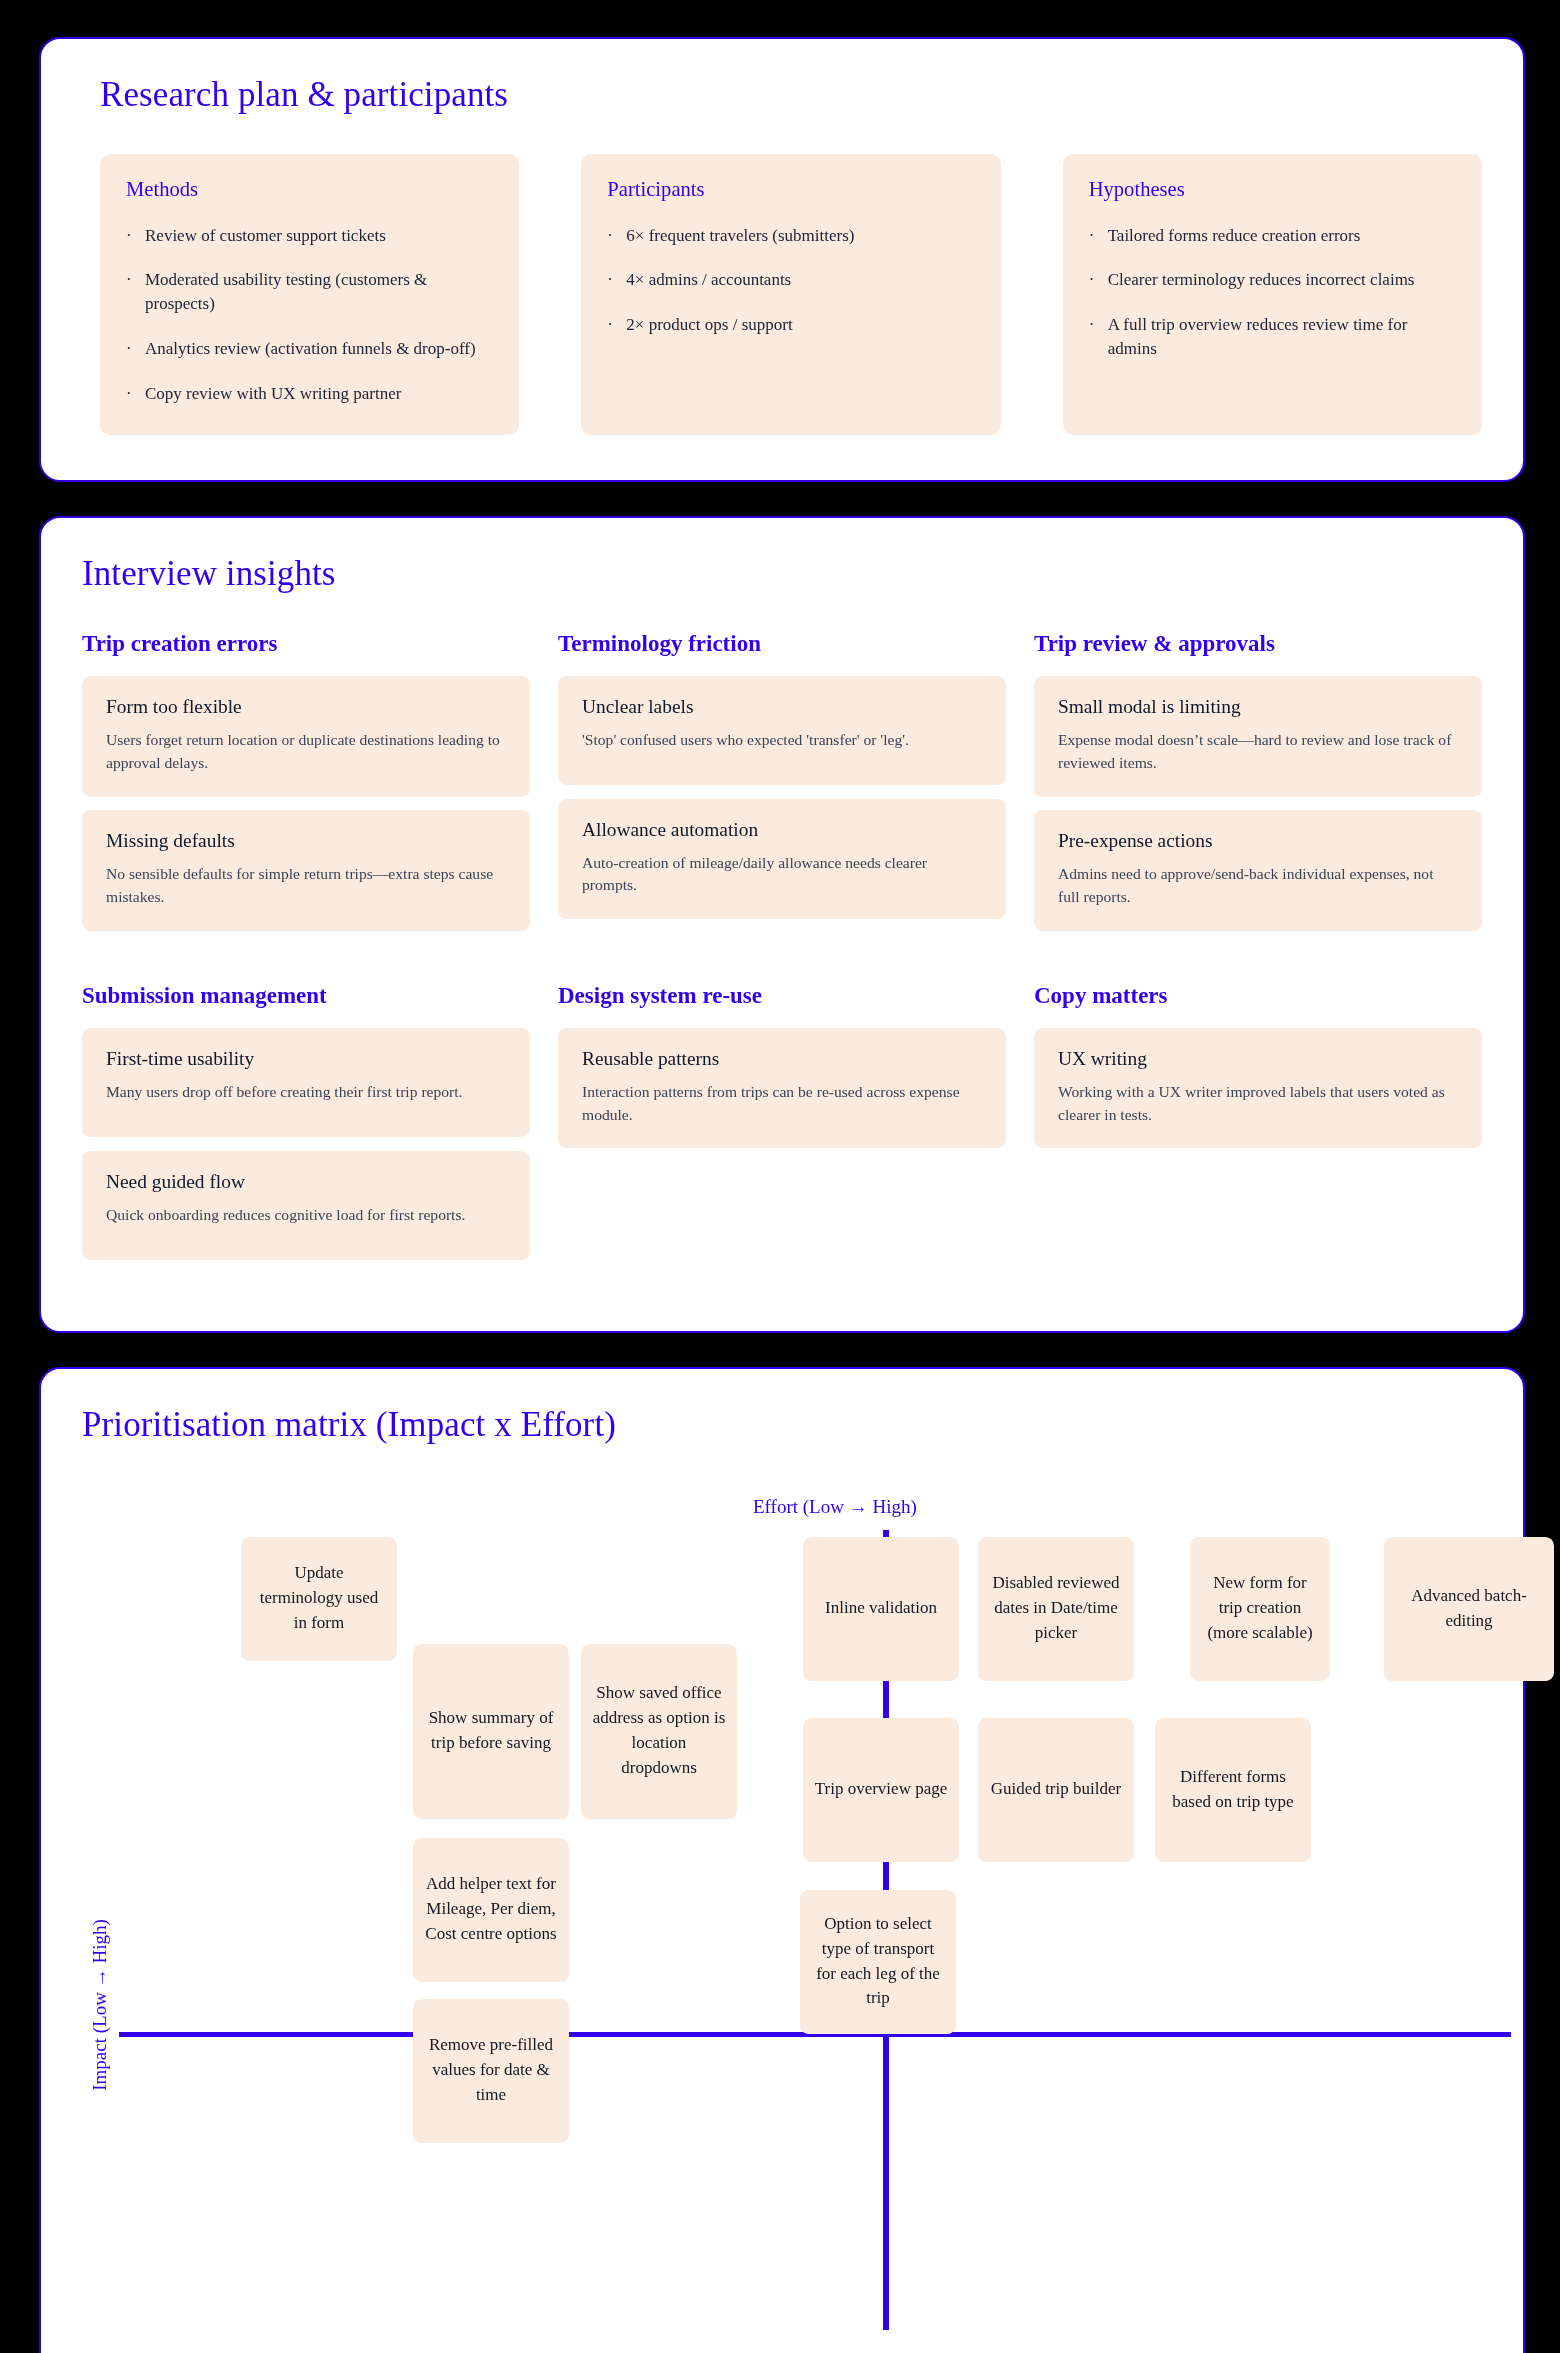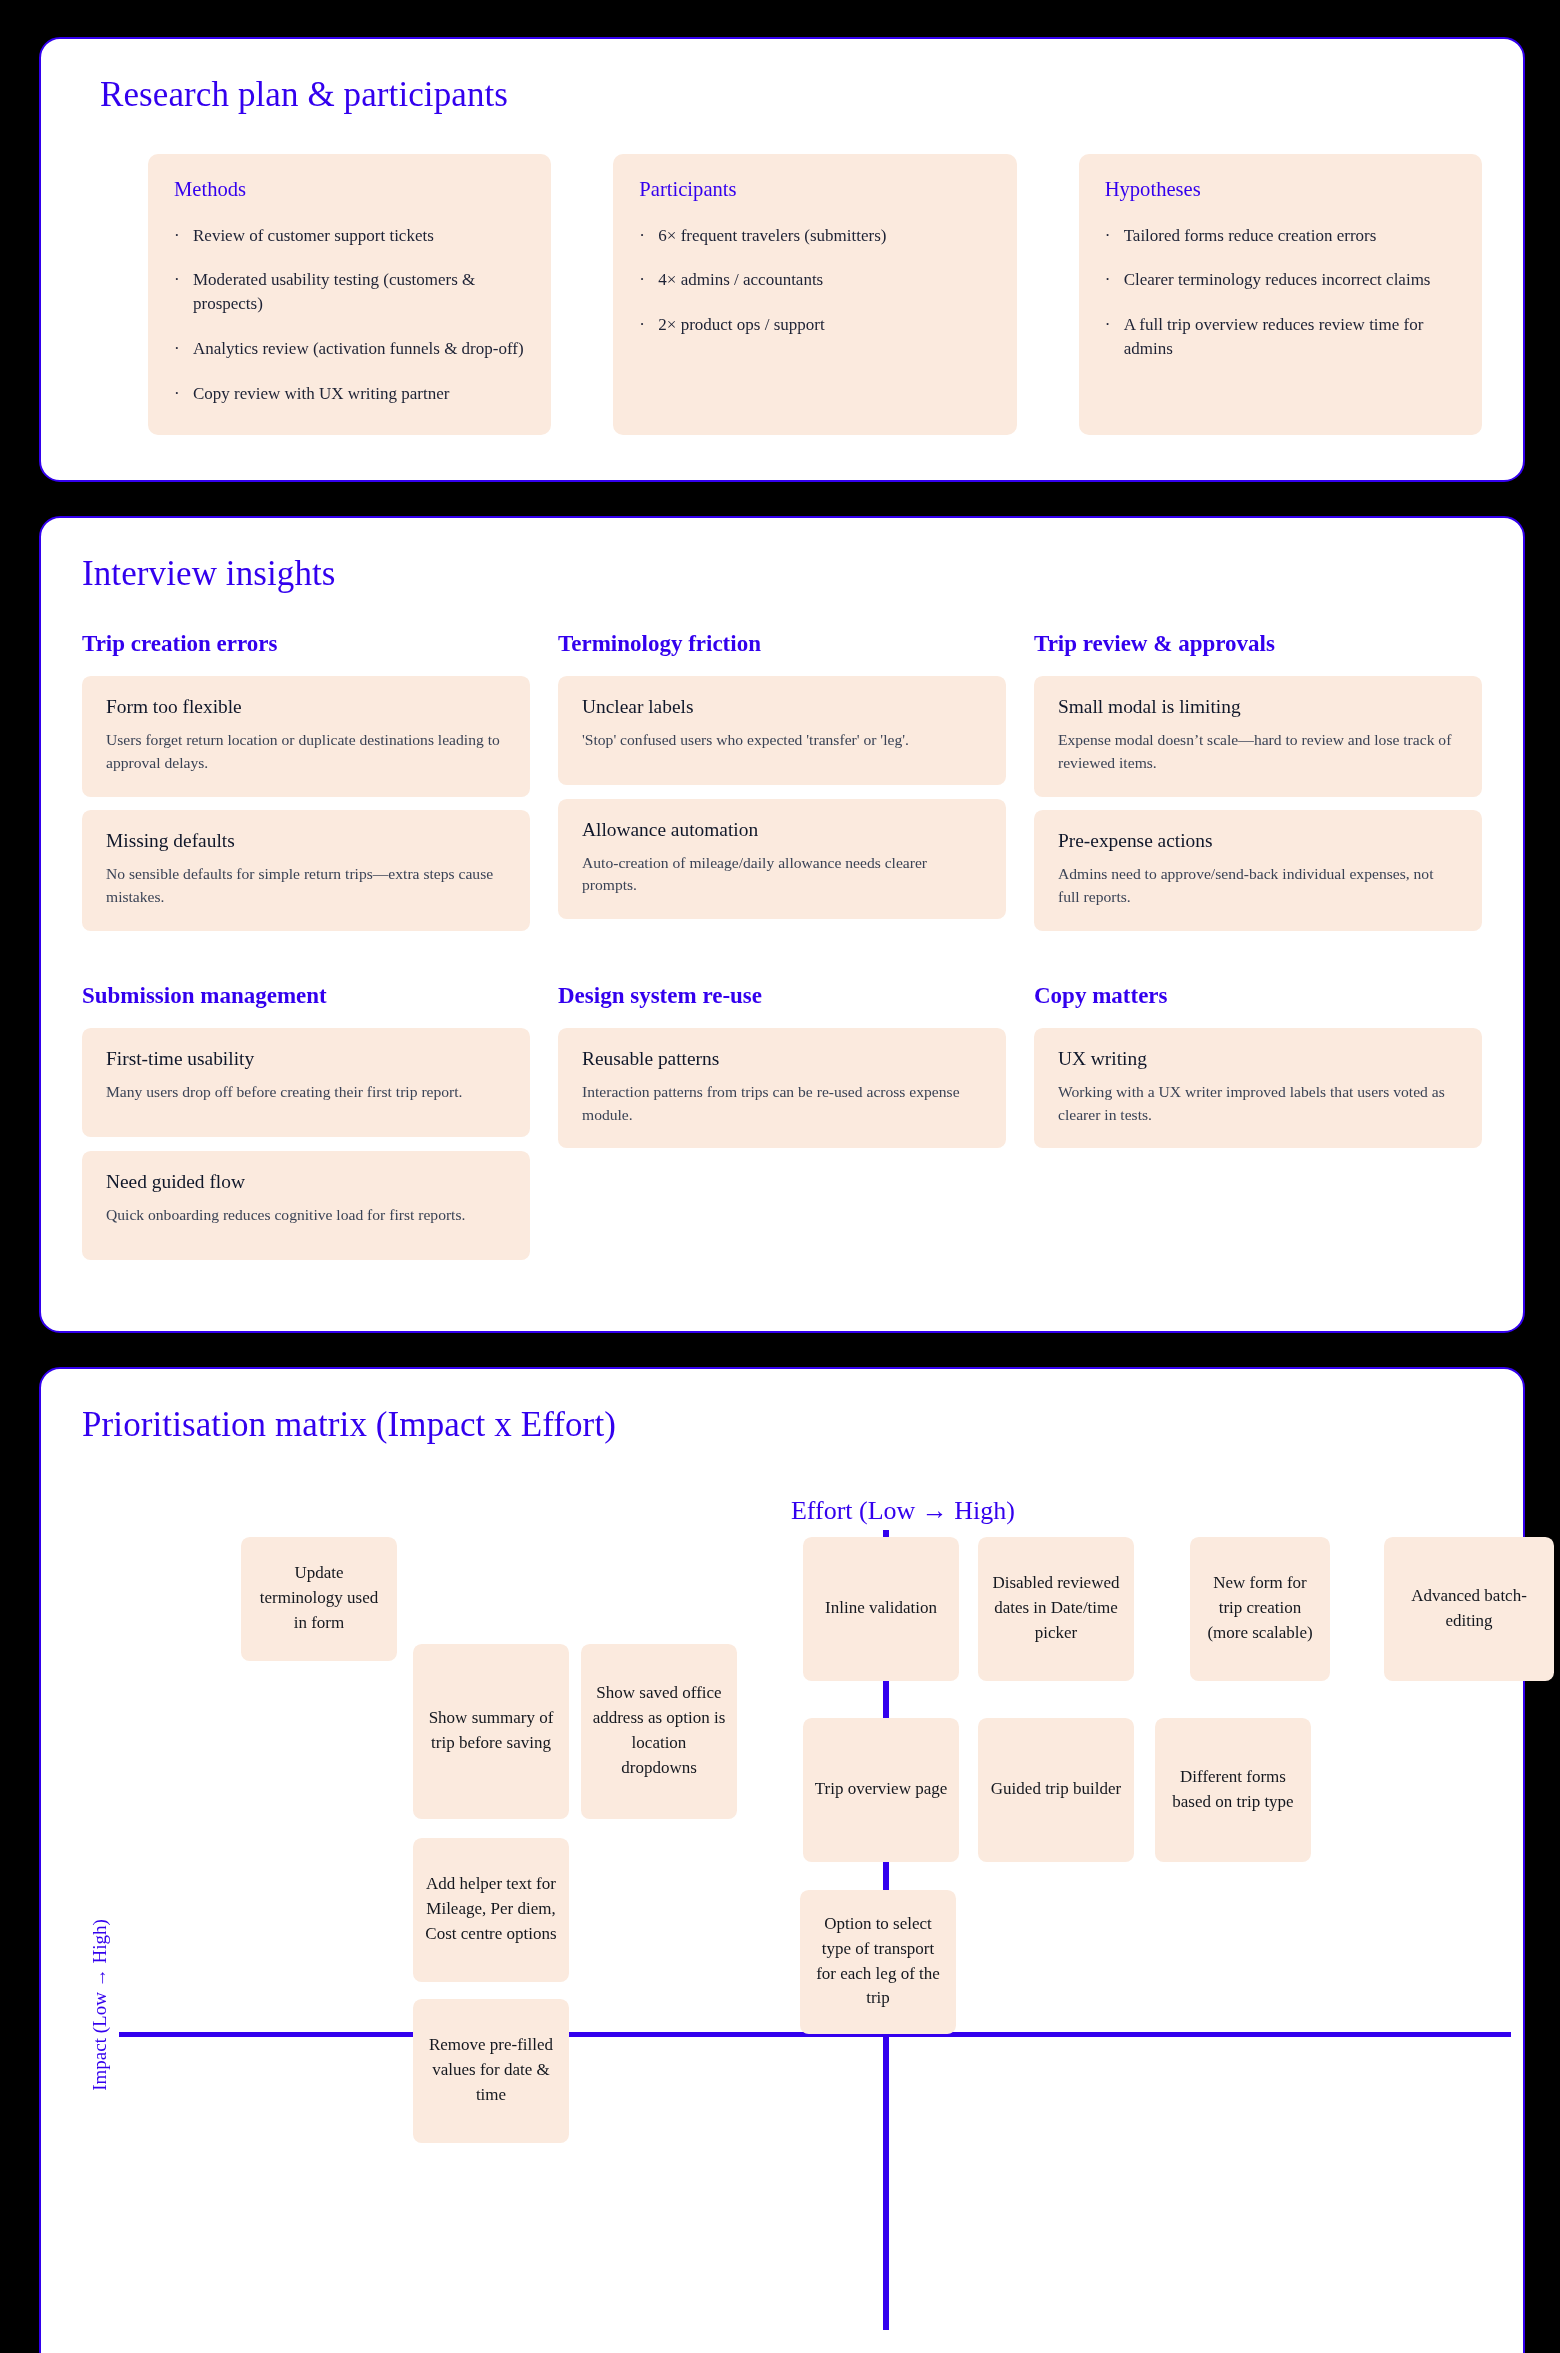--- a/index.html
+++ b/index.html
@@ -25,21 +25,20 @@
     letter-spacing: 0.1px;
   }
 
   
   .p1 { padding: 36px 41px 45px 59px; }
   .p1 .panel-title { margin-bottom: 39px; }
   .plan-grid {
     display: grid;
     grid-template-columns: repeat(3, 1fr);
     gap: 62px;
-    margin-left: 48px;
   }
   .plan-card {
     background: #fbeade;
     border-radius: 10px;
     padding: 24px 26px 27.5px 26px;
     min-height: 281px;
   }
   .plan-card-title {
     color: #3300ee;
     font-size: 20.6px;
@@ -118,23 +117,23 @@
     top: 562px;
     width: 1392px;
     height: 5.6px;
     background: #3300ee;
   }
   .axis-label-top {
     position: absolute;
     left: 671px;
     top: 26px;
     width: 262px;
-    text-align: right;
-    color: #3300ee;
-    font-size: 26px;
+    text-align: left;
+    color: #3300ee;
+    font-size: 19px;
   }
   .axis-label-left {
     position: absolute;
     left: -145px;
     top: 524px;
     width: 325px;
     text-align: center;
     color: #3300ee;
     font-size: 19px;
     transform: rotate(-90deg);

